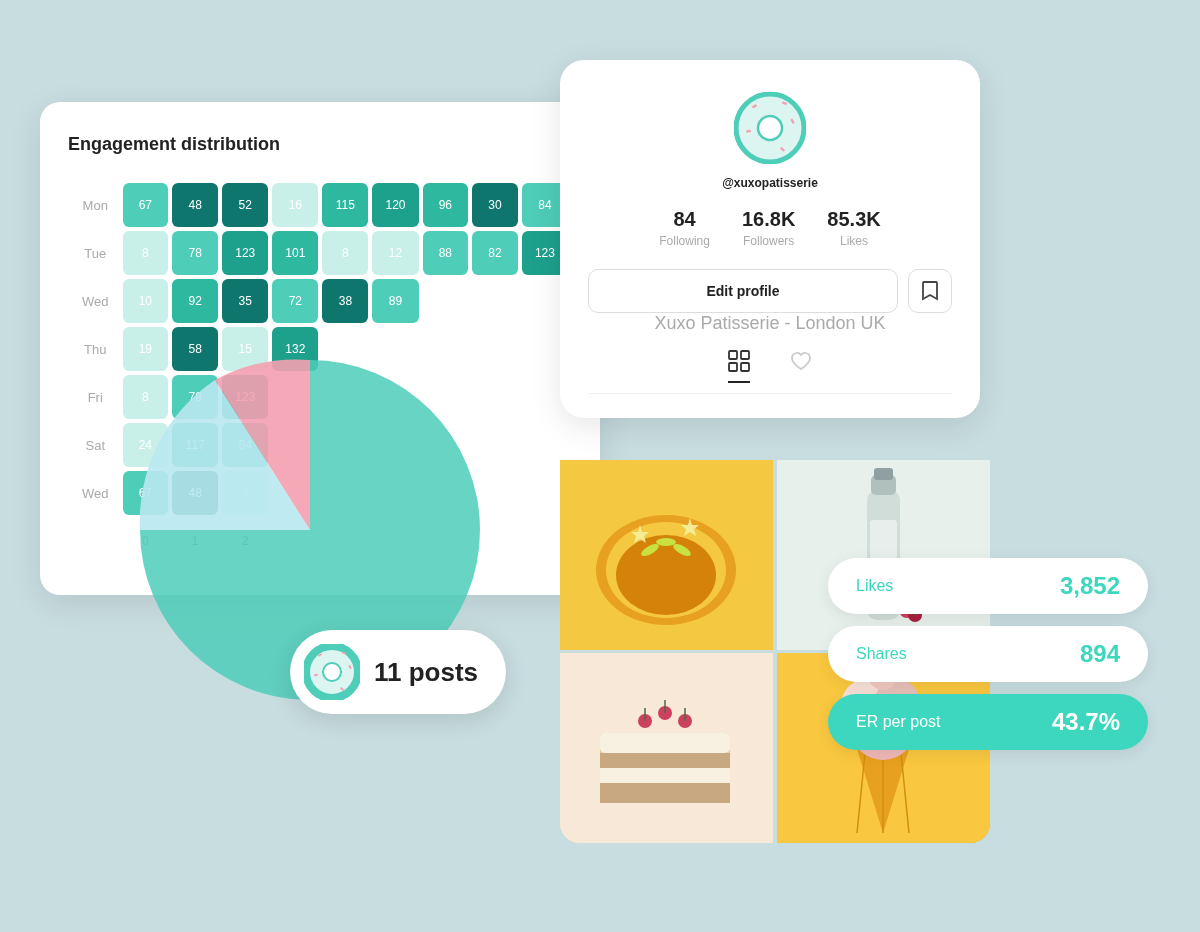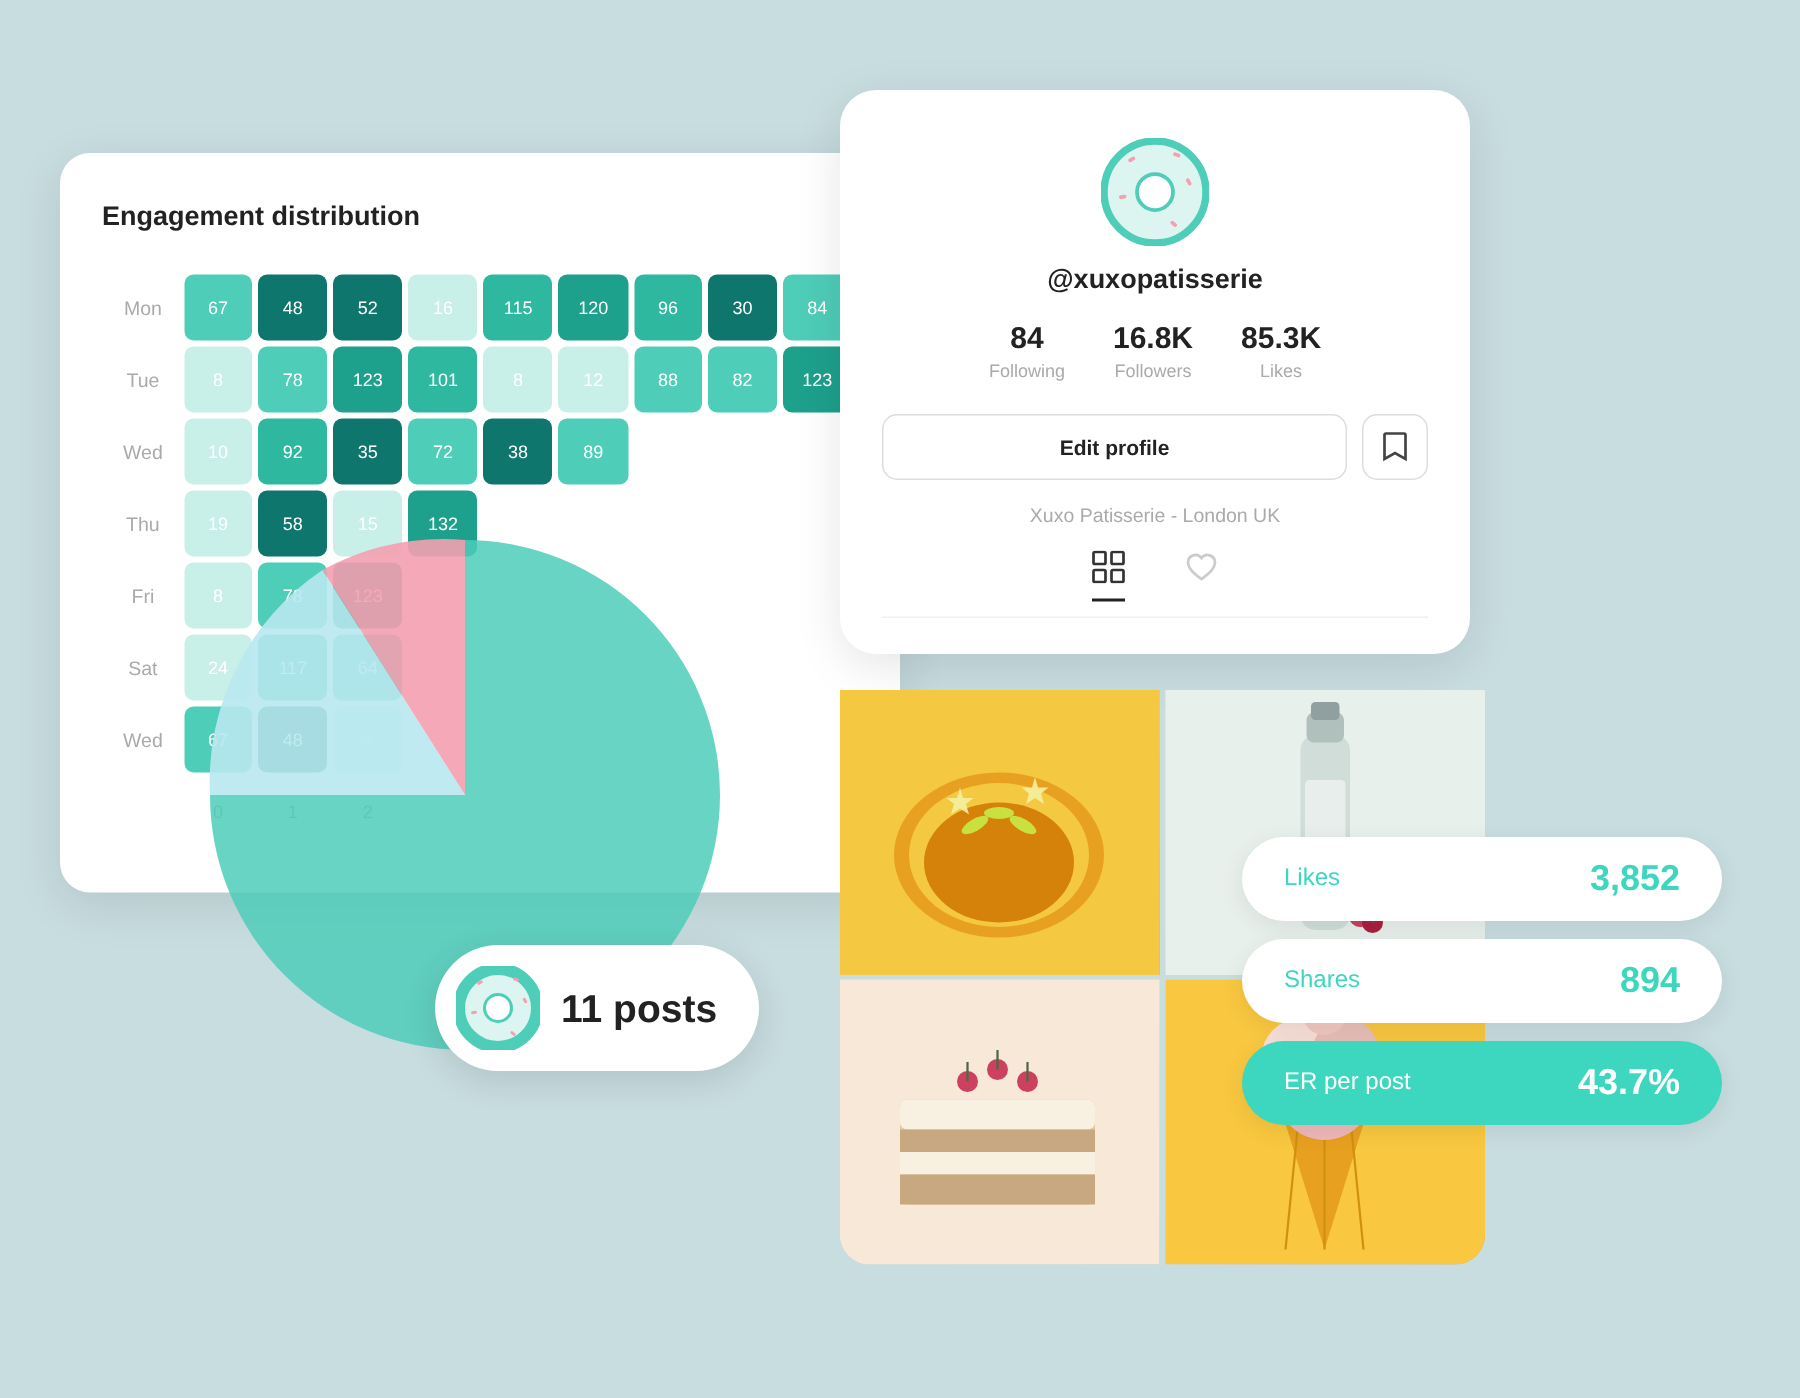--- a/index.html
+++ b/index.html
@@ -122,21 +122,21 @@
       display: flex;
       justify-content: center;
       margin-bottom: 12px;
     }
     .profile-avatar {
       width: 72px;
       height: 72px;
     }
     .profile-username {
       text-align: center;
-      font-size: 18px;
+      font-size: 12px;
       font-weight: 600;
       color: #222;
       margin-bottom: 18px;
     }
     .profile-stats {
       display: flex;
       justify-content: center;
       gap: 32px;
       margin-bottom: 20px;
     }
@@ -149,21 +149,20 @@
       color: #222;
       display: block;
     }
     .profile-stat-label {
       font-size: 12px;
       color: #aaa;
     }
     .profile-actions {
       display: flex;
       gap: 10px;
-      margin-bottom: 16px;
     }
     .btn-edit {
       flex: 1;
       padding: 10px 0;
       border: 1.5px solid #ddd;
       border-radius: 10px;
       background: white;
       font-size: 14px;
       font-weight: 600;
       color: #222;
@@ -177,21 +176,21 @@
       border-radius: 10px;
       background: white;
       display: flex;
       align-items: center;
       justify-content: center;
       cursor: pointer;
       font-size: 18px;
     }
     .profile-bio {
       text-align: center;
-      font-size: 13px;
+      font-size: 18px;
       color: #aaa;
       margin-bottom: 16px;
     }
     .profile-tabs {
       display: flex;
       justify-content: center;
       gap: 40px;
       border-bottom: 1px solid #f0f0f0;
       padding-bottom: 10px;
       margin-bottom: 0;

